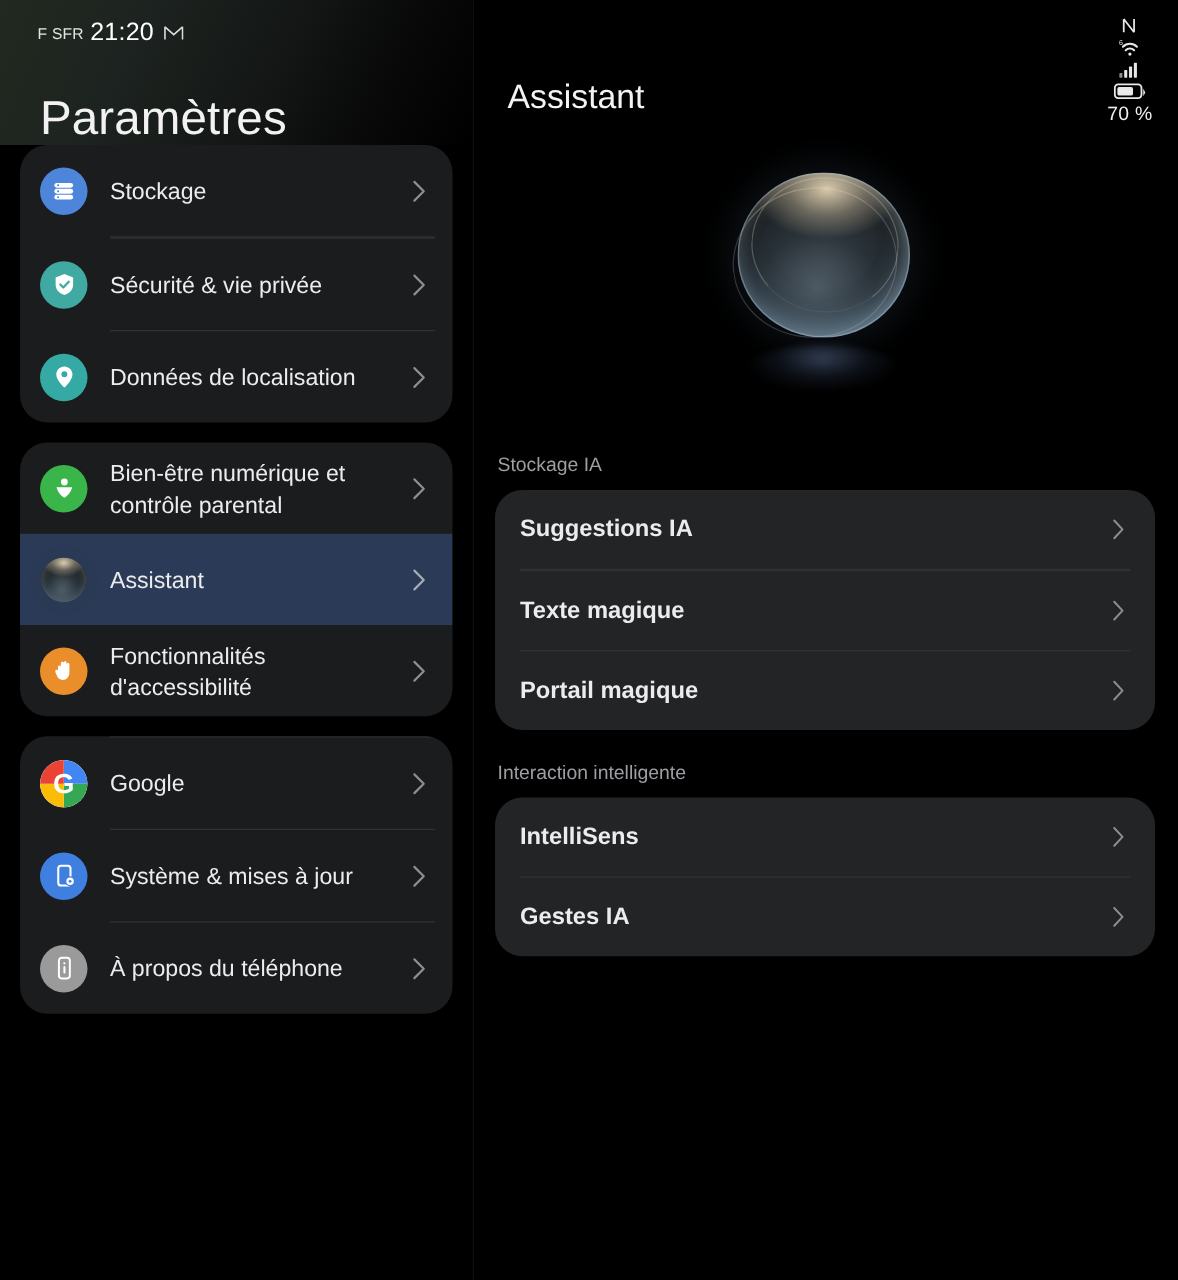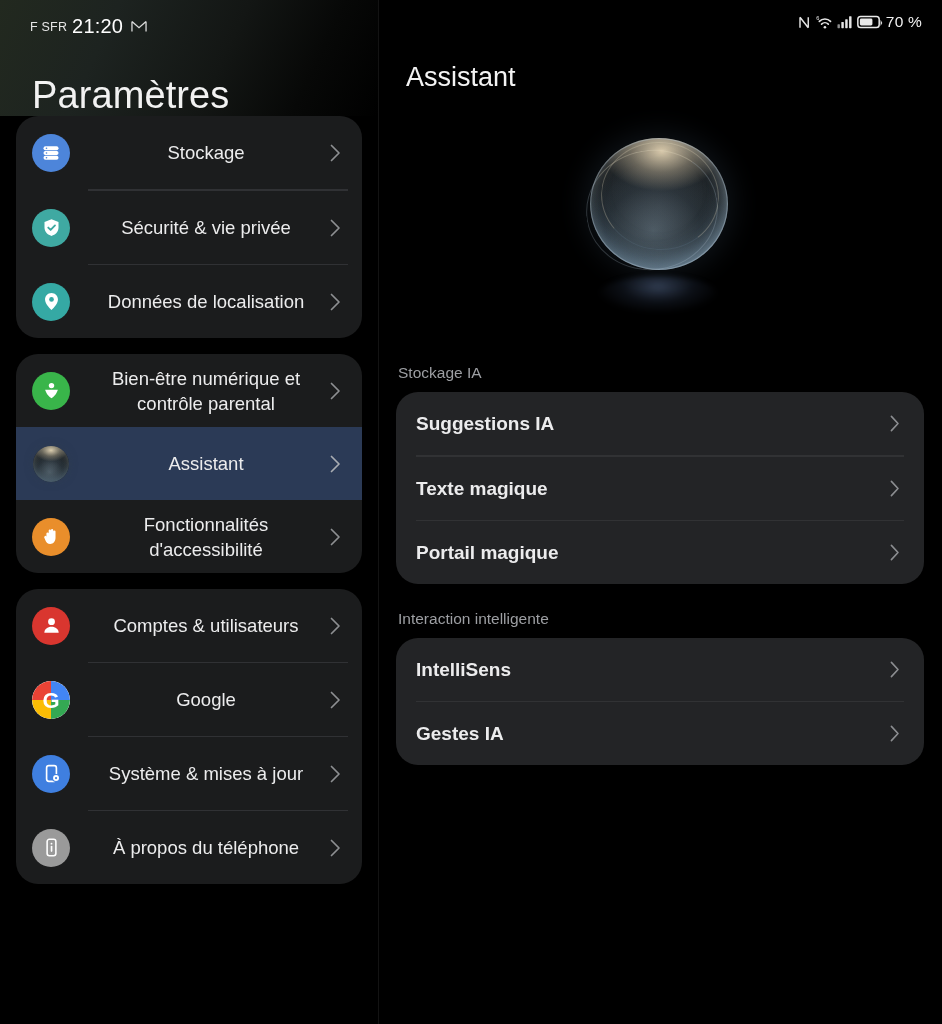--- a/index.html
+++ b/index.html
@@ -47,21 +47,20 @@
     border-radius:22px;
     margin-bottom:16px;
     overflow:hidden;
   }
   .srow {
     position:relative;
     display:flex; align-items:center;
     min-height:73px;
     padding:6px 14px 6px 16px;
     cursor:default;
-    text-align:center;
   }
   .srow.selected { background:#2b3a56; }
   .srow .ico-wrap {
     flex:0 0 38px; width:38px; height:38px;
     display:flex; align-items:center; justify-content:center;
     margin-right:18px;
   }
   .srow .slabel {
     flex:1 1 auto;
     font-size:18.5px; line-height:25px;
@@ -291,36 +290,20 @@
           <span class="slabel">Fonctionnalités d'accessibilité</span>
           <span class="chev">
             <svg width="11" height="18" viewBox="0 0 11 18">
                 <path d="M1.5 1.5 L9 9 L1.5 16.5" fill="none" stroke="#8d8f92" stroke-width="1.7" stroke-linecap="round" stroke-linejoin="round"></path>
               </svg>
           </span>
         </div>
       </div>
 
       <div class="group">
-        <div class="srow">
-          <span class="ico-wrap">
-            <span class="badge" style="background:#d9362f">
-              <svg width="21" height="21" viewBox="0 0 24 24">
-                <circle cx="12" cy="7.6" r="3.9" fill="#fff"></circle>
-                <path d="M3.8 20.4 c0 -4.4 3.7 -7.1 8.2 -7.1 s8.2 2.7 8.2 7.1 z" fill="#fff"></path>
-              </svg>
-            </span>
-          </span>
-          <span class="slabel">Comptes &amp; utilisateurs</span>
-          <span class="chev">
-            <svg width="11" height="18" viewBox="0 0 11 18">
-                <path d="M1.5 1.5 L9 9 L1.5 16.5" fill="none" stroke="#8d8f92" stroke-width="1.7" stroke-linecap="round" stroke-linejoin="round"></path>
-              </svg>
-          </span>
-        </div>
         <div class="divider"></div>
 
         <div class="srow">
           <span class="ico-wrap">
             <span class="badge" style="background:#fff;overflow:hidden;position:relative">
               <svg width="38" height="38" viewBox="0 0 38 38">
                 <path d="M19 19 L19 0 A19 19 0 0 1 38 19 Z" fill="#4285f4"></path>
                 <path d="M19 19 L38 19 A19 19 0 0 1 19 38 Z" fill="#34a853"></path>
                 <path d="M19 19 L19 38 A19 19 0 0 1 0 19 Z" fill="#fbbc05"></path>
                 <path d="M19 19 L0 19 A19 19 0 0 1 19 0 Z" fill="#ea4335"></path>
@@ -375,21 +358,21 @@
           </span>
         </div>
       </div>
 
     </div>
   </div>
 
   <div class="main">
     <div class="vsep"></div>
 
-    <div style="position:absolute;right:20px;top:13px;display:flex;align-items:center;gap:3px;">
+    <div style="position:absolute;right:20px;top:13px;display:flex;align-items:center;gap:3px;flex-direction:column;">
       <span>
         <svg width="15" height="15" viewBox="0 0 20 20">
           <path d="M4 3 V17 M4 3 L15 17 M15 17 V3" fill="none" stroke="#e6e6e6" stroke-width="1.9" stroke-linejoin="round"></path>
         </svg>
       </span>
       <span style="display:flex;align-items:flex-start">
         <svg width="19" height="15" viewBox="0 0 22 17">
           <text x="1.5" y="6" font-family="Liberation Sans, sans-serif" font-size="6.5" fill="#e6e6e6">6</text>
           <path d="M5 7.2 a9 9 0 0 1 13 0" fill="none" stroke="#e6e6e6" stroke-width="1.9" stroke-linecap="round"></path>
           <path d="M7.6 10.4 a5.6 5.6 0 0 1 7.8 0" fill="none" stroke="#e6e6e6" stroke-width="1.9" stroke-linecap="round"></path>

